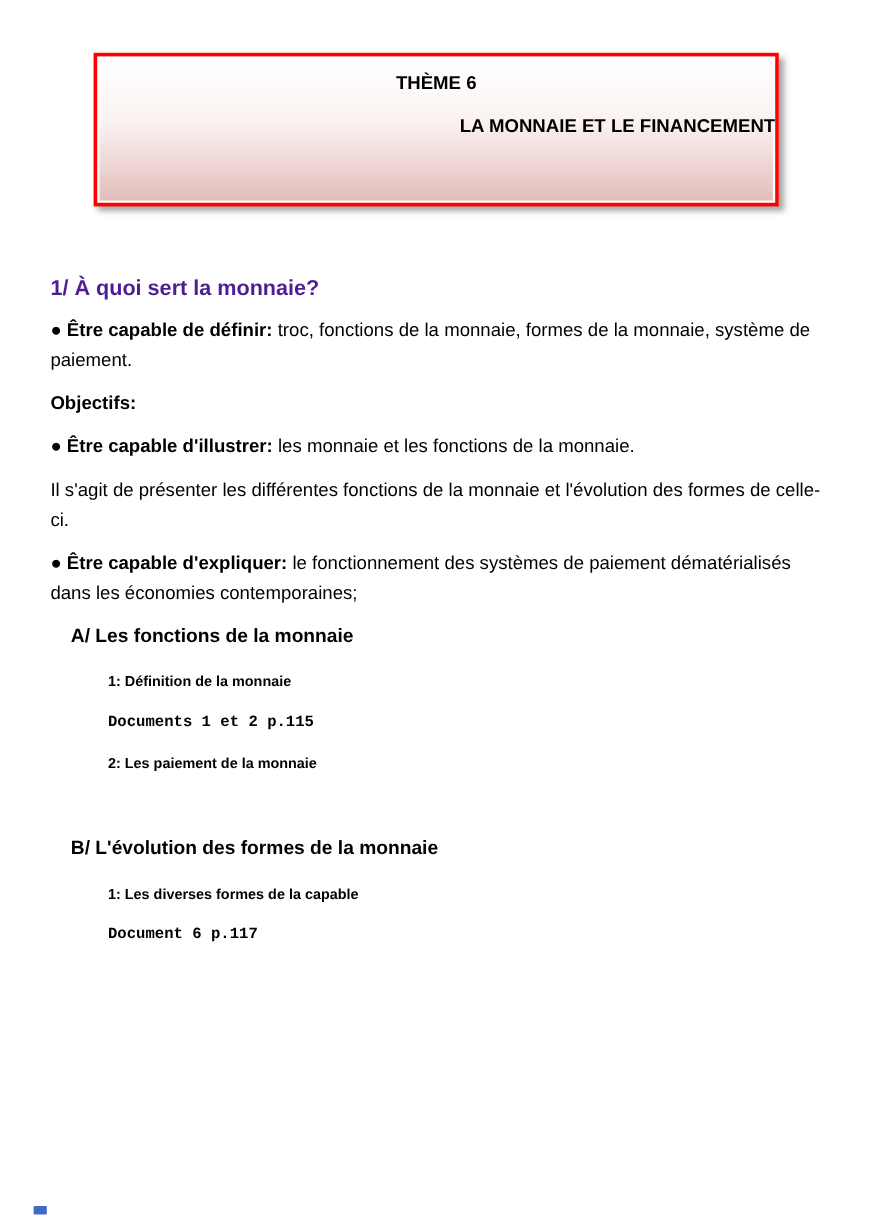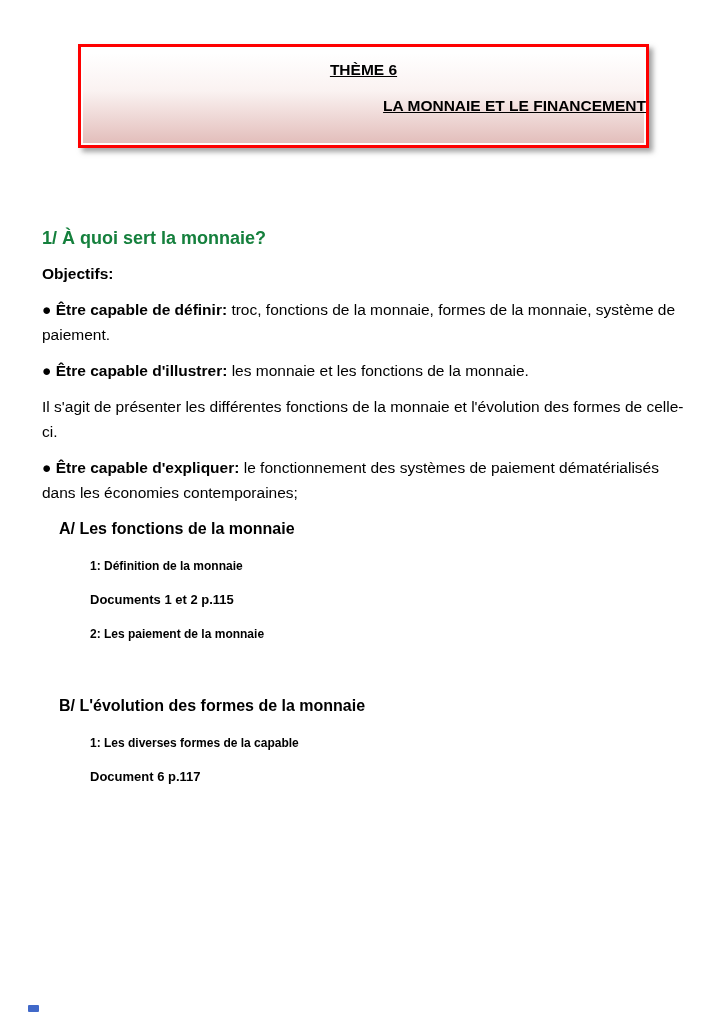--- a/index.html
+++ b/index.html
@@ -15,38 +15,37 @@
   }
   .content {
     position: absolute;
     left: 42px;
     top: 0;
     width: 645px;
   }
   .title-box {
     margin: 44px 0 12px 36px;            
     width: 571px;
-    height: 104px;
+    height: 128px;
     border: 3px solid #fe0000;
     background: linear-gradient(180deg, #ffffff 6%, #faf2f1 45%, #e2bcb9 100%);
     box-shadow: 4px 4px 5px rgba(90, 90, 90, 0.55),
                 inset 0 0 0 2px rgba(255, 255, 255, 0.95);
     text-align: center;
     font-weight: bold;
     font-size: 15.5px;
-    text-decoration: underline;
   }
   .title-line-1 { padding-top: 14px; }
   .title-line-2 { padding-top: 18px; text-align: right; }
   h1.sec-heading {
-    margin: 78px 0 0 0;
+    margin: 56px 0 0 0;
     font-size: 18px;
     line-height: 24px;
     font-weight: bold;
-    color: #15803d;
+    color: #4c1d95;
   }
   p.body-par {
     margin: 11px 0 0 0;
     font-size: 15.5px;
     line-height: 25px;
   }
   .b { font-weight: bold; }
   p.outline-head {
     margin: 11px 0 0 17px;
     font-size: 16px;
@@ -58,20 +57,21 @@
     margin: 11px 0 0 48px;
     font-size: 12px;
     line-height: 26px;
     font-weight: bold;
   }
   p.doc-ref {
     margin: 11px 0 0 48px;
     font-size: 13px;
     line-height: 20px;
     font-weight: bold;
+    font-family: Liberation Mono, monospace;
   }
   .footer-link-mark {
     position: absolute;
     left: 28px;
     top: 1005px;
     width: 11px;
     height: 7px;
     background: #4169c9;
     border-radius: 1px;
   }
@@ -82,23 +82,23 @@
 <div class="page">
   <div class="content">
 
     <div class="title-box">
       <div class="title-line-1">THÈME 6</div>
       <div class="title-line-2">LA MONNAIE ET LE FINANCEMENT</div>
     </div>
 
     <h1 class="sec-heading">1/ À quoi sert la monnaie?</h1>
 
+    <p class="body-par"><span class="b">●</span><span class="b"> Être capable de définir:</span><span> troc, fonctions de la monnaie, formes de la monnaie, système de paiement.</span></p>
+
     <p class="body-par b">Objectifs:</p>
-
-    <p class="body-par"><span class="b">●</span><span class="b"> Être capable de définir:</span><span> troc, fonctions de la monnaie, formes de la monnaie, système de paiement.</span></p>
 
     <p class="body-par"><span class="b">●</span><span class="b"> Être capable d'illustrer:</span><span> les monnaie et les fonctions de la monnaie.</span></p>
 
     <p class="body-par">Il s'agit de présenter les différentes fonctions de la monnaie et l'évolution des formes de celle-ci.</p>
 
     <p class="body-par"><span class="b">●</span><span class="b"> Être capable d'expliquer:</span><span> le fonctionnement des systèmes de paiement dématérialisés dans les économies contemporaines;</span></p>
 
     <p class="outline-head">A/ Les fonctions de la monnaie</p>
     <p class="sub-head">1: Définition de la monnaie</p>
     <p class="doc-ref">Documents 1 et 2 p.115</p>

